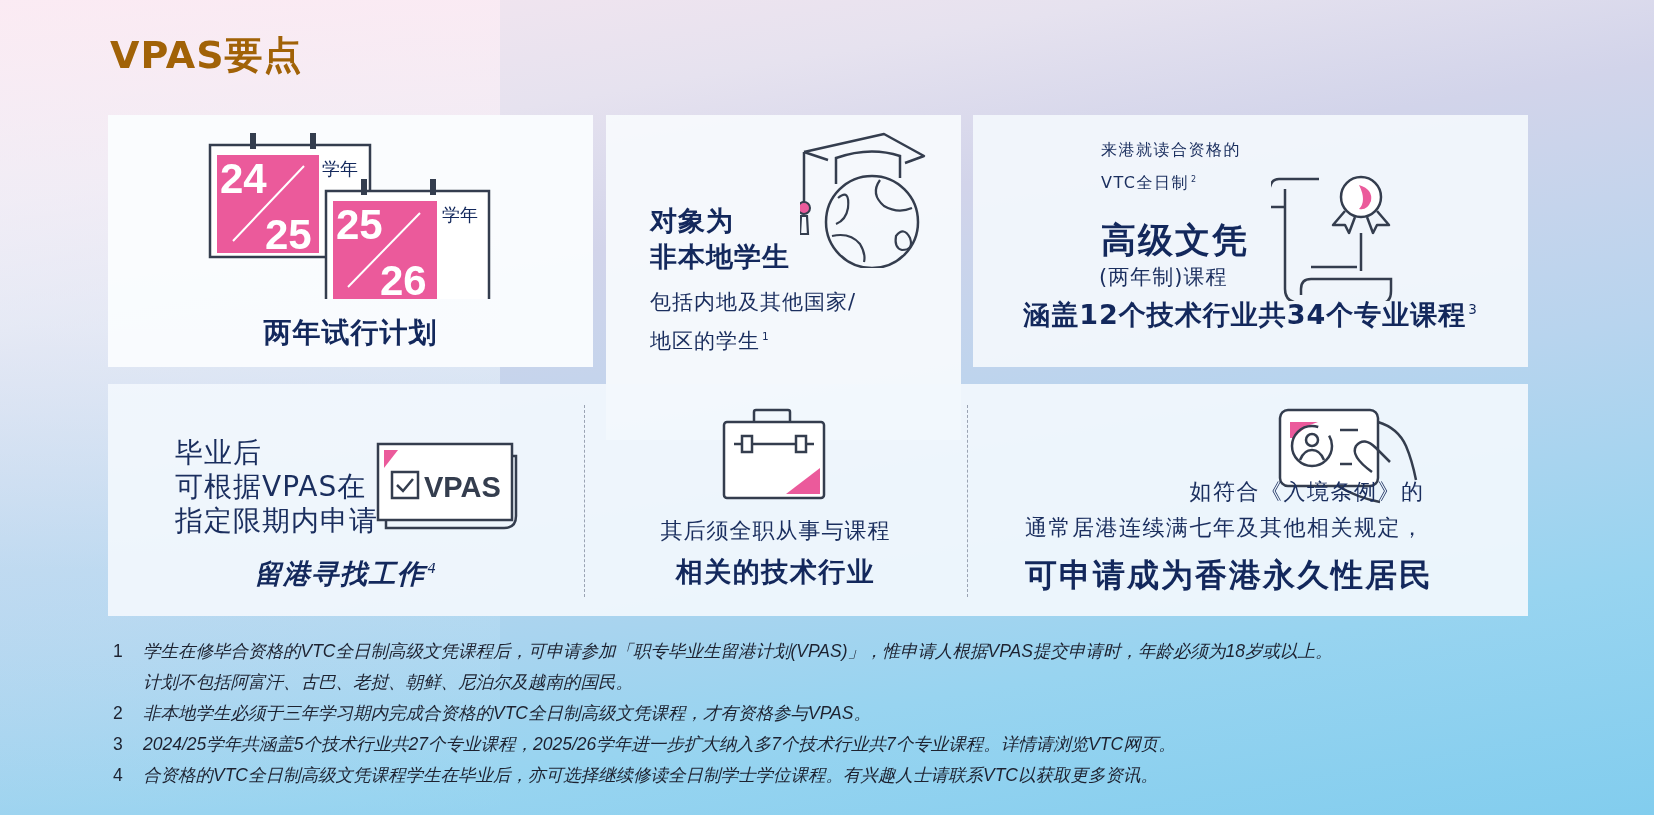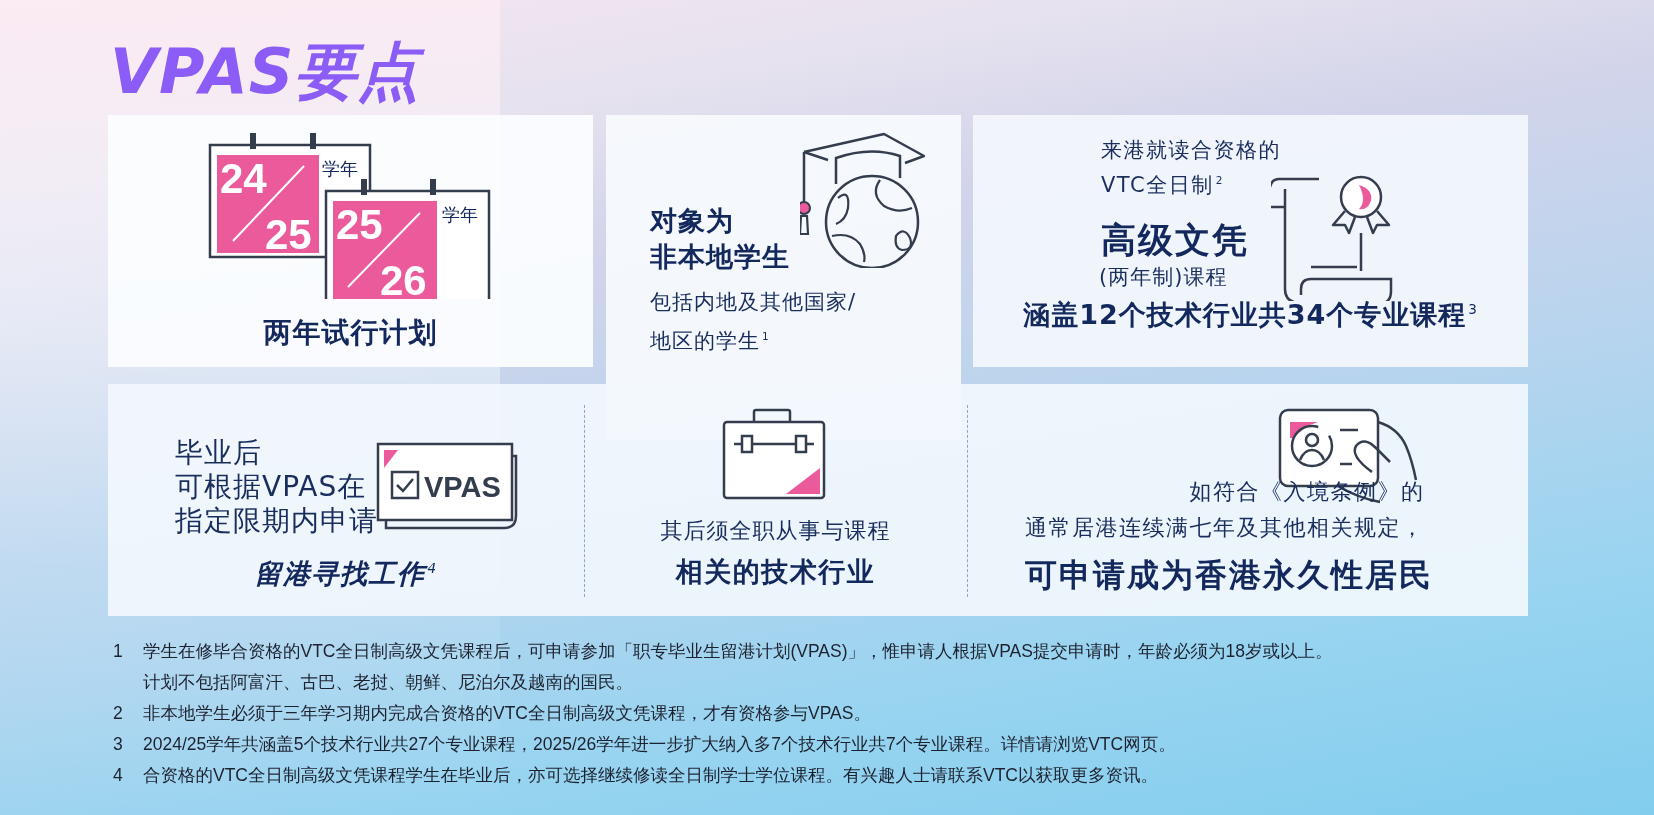--- a/index.html
+++ b/index.html
@@ -11,21 +11,21 @@
       linear-gradient(180deg, rgba(255,255,255,0) 0%, rgba(255,255,255,0) 100%),
       linear-gradient(170deg, #f7e6ef 0%, #e6e2ef 18%, #d2d4ea 32%, #b8d4ee 55%, #98d4f0 78%, #82cdee 100%);
   }
   .bg-left {
     position:absolute; left:0; top:0; width:500px; height:815px;
     background:linear-gradient(180deg, rgba(252,236,244,0.8) 0%, rgba(240,246,252,0.6) 40%, rgba(200,232,248,0.3) 70%, rgba(160,220,245,0) 100%);
     pointer-events:none;
   }
   .title {
     position:absolute; left:110px; top:30px;
-    font-size:62px; font-weight:bold; color:#8b5cf6; letter-spacing:1px;font-style:italic;
+    font-size:38px; font-weight:bold; color:#a16207; letter-spacing:1px;
   }
   .card {
     position:absolute; background:rgba(247,250,253,0.94);
   }
   .c1 { left:108px; top:115px; width:485px; height:252px; background:rgba(250,252,254,0.96); }
   .c2 { left:606px; top:115px; width:355px; height:325px; }
   .c3 { left:973px; top:115px; width:555px; height:252px; background:rgba(242,246,252,0.94); }
   .c4 { left:108px; top:384px; width:1420px; height:232px; background:rgba(242,247,253,0.92); }
   .divider {
     position:absolute; top:405px; width:0; height:192px;
@@ -35,21 +35,21 @@
   .bold { font-weight:bold; color:#13285c; }
   .reg { color:#1a2e5e; }
   sup { font-size:0.5em; font-weight:normal; vertical-align:super; margin-left:2px; }
   .footnotes {
     position:absolute; left:113px; top:636px; width:1440px;
     font-family:"Liberation Sans","DejaVu Sans",sans-serif;
     font-size:17.5px; color:#1d2230; line-height:31px;
   }
   .fn-row { display:flex; }
   .fn-num { width:30px; flex:none; }
-  .fn-text { flex:1; }
+  .fn-text { flex:1;font-style:italic; }
 </style>
 </head>
 <body>
 
 <div class="bg-left"></div>
 
 <h1 class="title" style="margin:0;">VPAS要点</h1>
 
 <div class="card c1">
   <svg class="abs" style="left:100px;top:14px;" width="300" height="170" viewBox="0 0 300 170">
@@ -93,21 +93,21 @@
     <div>对象为</div>
     <div>非本地学生</div>
   </div>
   <div class="abs reg" style="left:44px;top:170px;font-size:21px;line-height:34px;letter-spacing:1px;">
     <div>包括内地及其他国家/</div>
     <div><span>地区的学生</span><sup>1</sup></div>
   </div>
 </div>
 
 <div class="card c3">
-  <div class="abs reg" style="left:128px;top:20px;font-size:21px;line-height:30px;letter-spacing:1.5px;">
+  <div class="abs reg" style="left:128px;top:20px;font-size:16px;line-height:30px;letter-spacing:1.5px;">
     <div>来港就读合资格的</div>
     <div><span>VTC全日制</span><sup>2</sup></div>
   </div>
   <div class="abs bold" style="left:128px;top:102px;font-size:35px;letter-spacing:2px;">高级文凭</div>
   <div class="abs reg" style="left:126px;top:148px;font-size:21px;letter-spacing:1px;">(两年制)课程</div>
   <svg class="abs" style="left:298px;top:56px;" width="130" height="130" viewBox="0 0 130 130">
     <path d="M48 8 L8 8 Q-2 8 -2 24 L-2 36 L14 36" fill="none" stroke="#343d4e" stroke-width="2.5"></path>
     <path d="M14 18 L14 118 Q14 132 30 132 L110 132 Q120 132 120 120 L120 108 L40 108" fill="none" stroke="#343d4e" stroke-width="2.5"></path>
     <path d="M40 108 Q30 108 30 118 L30 124" fill="none" stroke="#343d4e" stroke-width="2.5"></path>
     <line x1="90" y1="62" x2="90" y2="100" stroke="#343d4e" stroke-width="2.5"></line>

